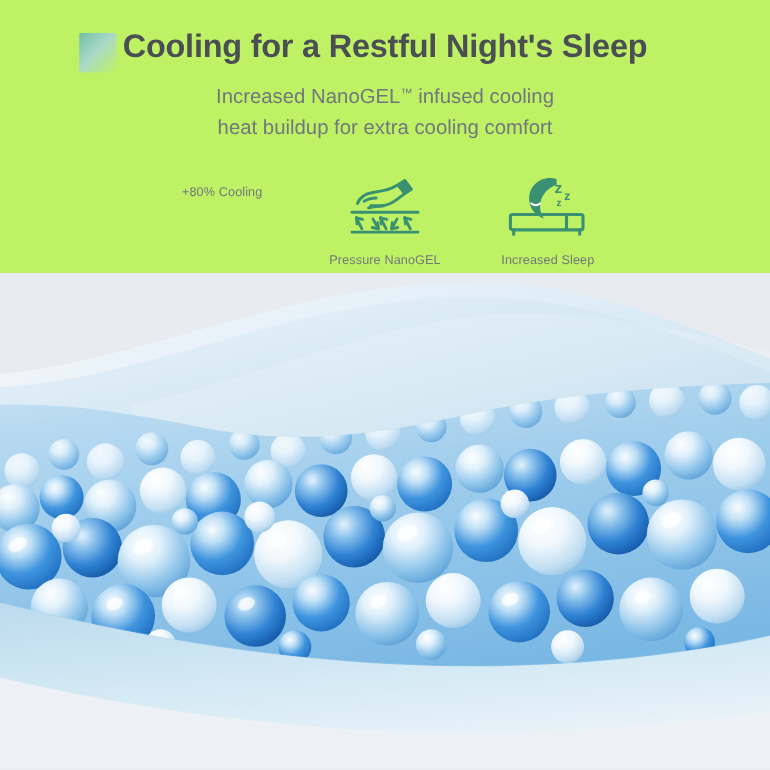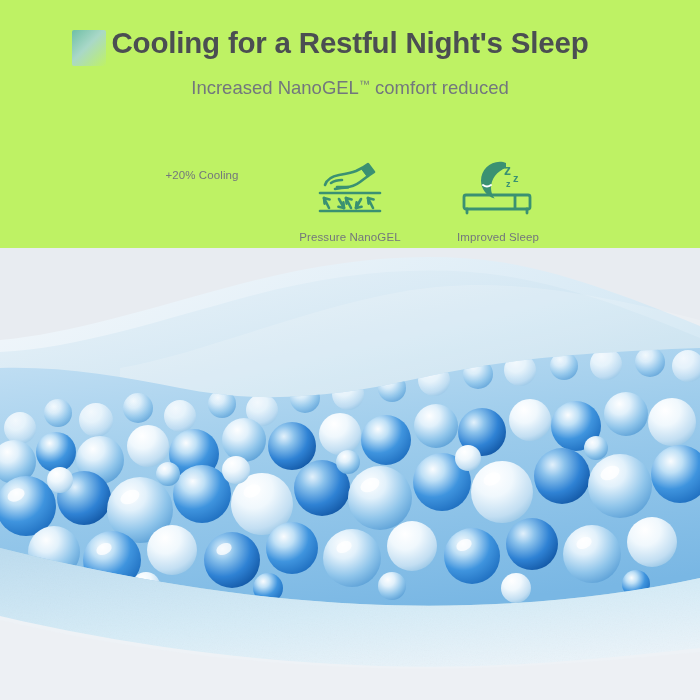--- a/index.html
+++ b/index.html
@@ -318,28 +318,29 @@
   </div>
 
   <div class="header-block">
 
     <div class="title-wrap">
       <div class="title-accent"></div>
       <h1 class="page-title">Cooling for a Restful Night's Sleep</h1>
     </div>
 
     <div class="subtitle">
-      <span><span>Increased NanoGEL</span><span class="tm">™</span><span> comfort reduced</span></span>
+      <span><span>Increased NanoGEL</span><span class="tm">™</span><span> infused cooling</span></span>
       <br>
+      <span>heat buildup for extra cooling comfort</span>
     </div>
 
     <div class="features">
 
       <div class="feature">
-        <div class="feature-label">+20% Cooling</div>
+        <div class="feature-label">+80% Cooling</div>
       </div>
 
 
       <div class="feature">
         <div class="feature-icon">
           <svg width="78" height="56" viewBox="0 0 78 56" xmlns="http://www.w3.org/2000/svg">
             <g fill="none" stroke="#3a9172" stroke-width="2.6" stroke-linecap="round" stroke-linejoin="round">
 
               <path d="M14,24 c2,-6 8,-9 14,-10 c6,-1 12,-2 17,-4 l6,-3 l6,8 l-8,6
                        c-4,3 -9,5 -14,5 l-9,0"></path>
@@ -390,19 +391,19 @@
             <g fill="none" stroke="#3a9172" stroke-width="2.8" stroke-linejoin="round">
               <rect x="6" y="34" width="66" height="14" rx="2"></rect>
               <line x1="57" y1="34" x2="57" y2="48"></line>
             </g>
             <g stroke="#3a9172" stroke-width="2.8" stroke-linecap="round">
               <line x1="9" y1="48" x2="9" y2="52"></line>
               <line x1="69" y1="48" x2="69" y2="52"></line>
             </g>
           </svg>
         </div>
-        <div class="feature-label">Improved Sleep</div>
+        <div class="feature-label">Increased Sleep</div>
       </div>
 
     </div>
   </div>
 
 </div>
 
 </body></html>

